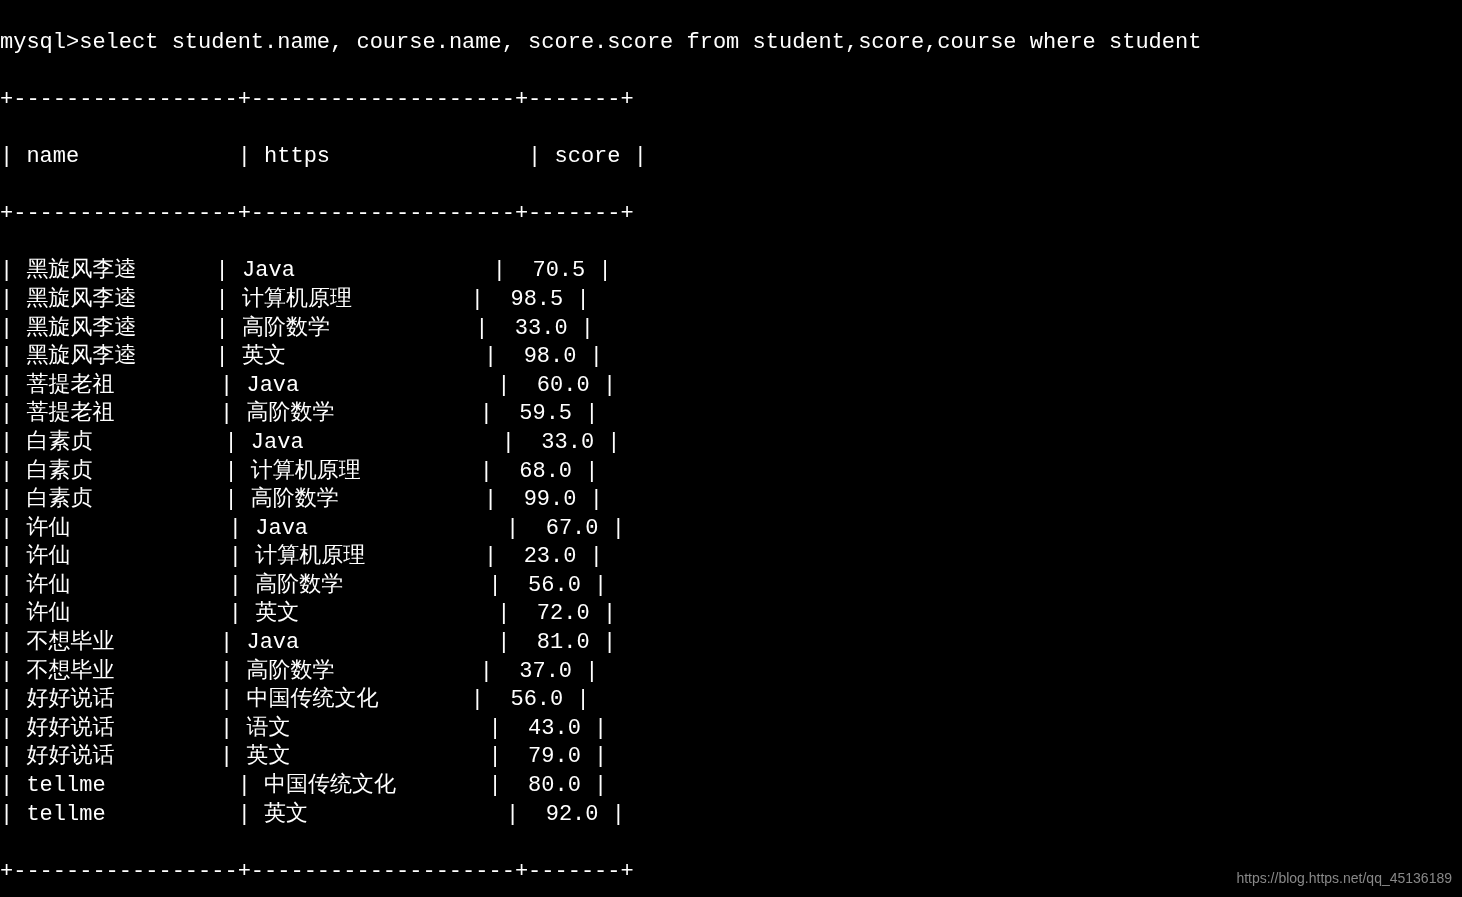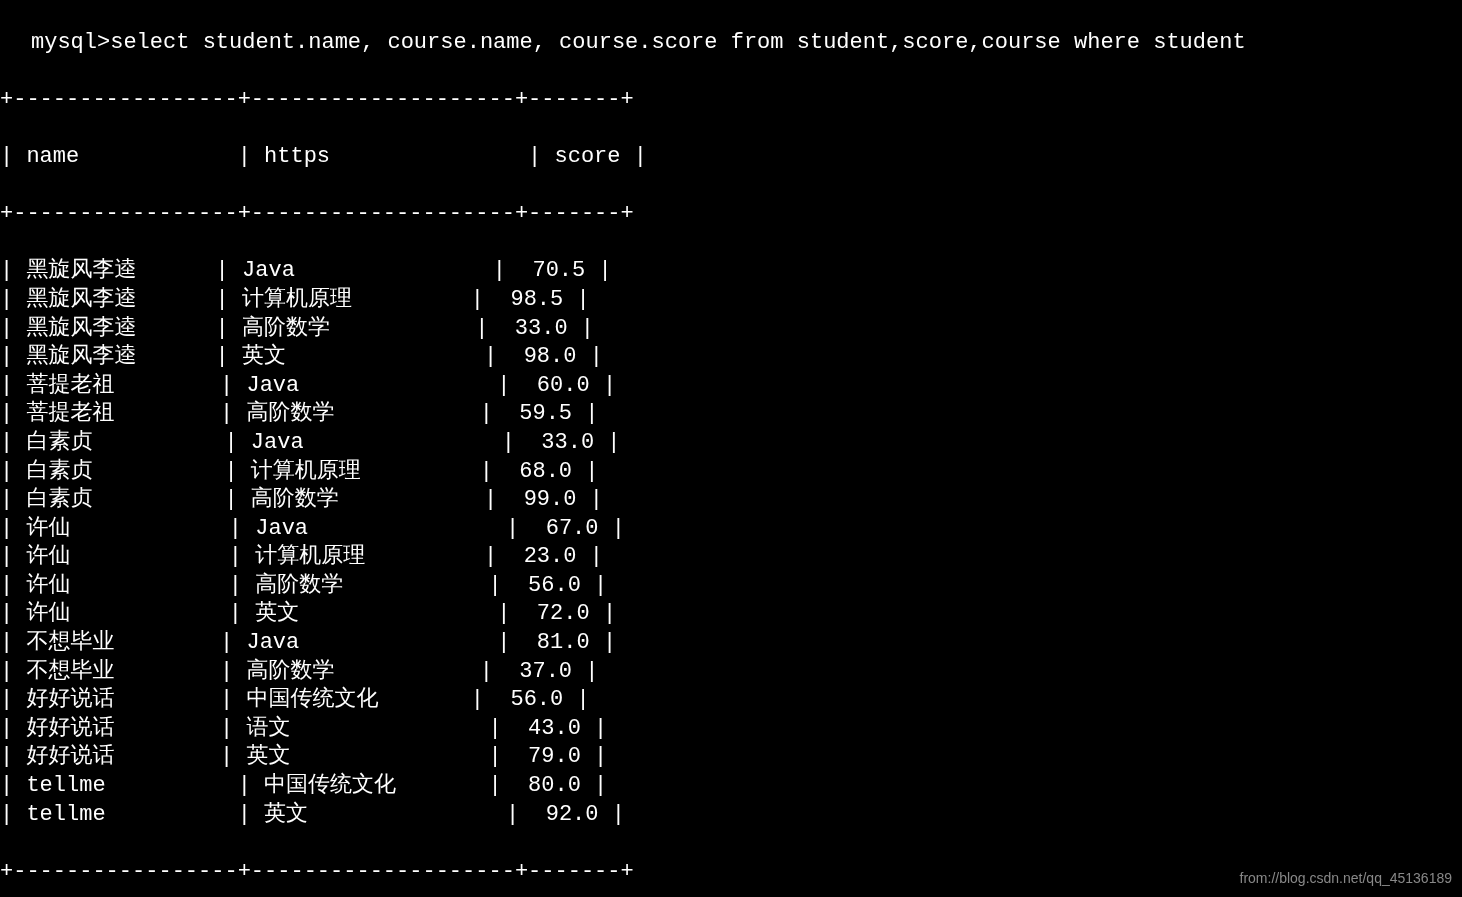--- a/index.html
+++ b/index.html
@@ -19,21 +19,20 @@
       overflow: hidden;
       position: relative;
     }
     .terminal {
       white-space: pre;
       font-family: inherit;
     }
     .prompt-line {
       display: flex;
       white-space: pre;
-      margin-left: 31px;
     }
     .table-line {
       white-space: pre;
       font-family: inherit;
     }
     .watermark {
       position: absolute;
       bottom: 10px;
       right: 10px;
       color: #888888;
@@ -41,22 +40,22 @@
       font-family: Arial, sans-serif;
     }
     .header-border {
       color: #ffffff;
     }
   </style>
 </head>
 <body>
 
 <div class="terminal">
-<div class="prompt-line"><span>mysql&gt;</span> <span>select student.name, course.name, course.score from student,score,course where student</span></div>
+<div class="prompt-line"><span>mysql&gt;</span> <span>select student.name, course.name, score.score from student,score,course where student</span></div>
 <div class="table-line header-border">+-----------------+--------------------+-------+</div>
 <div class="table-line">| name            | https               | score |</div>
 <div class="table-line header-border">+-----------------+--------------------+-------+</div>
 <div id="table-rows"><div class="table-line">| 黑旋风李逵      | Java               |  70.5 |</div><div class="table-line">| 黑旋风李逵      | 计算机原理         |  98.5 |</div><div class="table-line">| 黑旋风李逵      | 高阶数学           |  33.0 |</div><div class="table-line">| 黑旋风李逵      | 英文               |  98.0 |</div><div class="table-line">| 菩提老祖        | Java               |  60.0 |</div><div class="table-line">| 菩提老祖        | 高阶数学           |  59.5 |</div><div class="table-line">| 白素贞          | Java               |  33.0 |</div><div class="table-line">| 白素贞          | 计算机原理         |  68.0 |</div><div class="table-line">| 白素贞          | 高阶数学           |  99.0 |</div><div class="table-line">| 许仙            | Java               |  67.0 |</div><div class="table-line">| 许仙            | 计算机原理         |  23.0 |</div><div class="table-line">| 许仙            | 高阶数学           |  56.0 |</div><div class="table-line">| 许仙            | 英文               |  72.0 |</div><div class="table-line">| 不想毕业        | Java               |  81.0 |</div><div class="table-line">| 不想毕业        | 高阶数学           |  37.0 |</div><div class="table-line">| 好好说话        | 中国传统文化       |  56.0 |</div><div class="table-line">| 好好说话        | 语文               |  43.0 |</div><div class="table-line">| 好好说话        | 英文               |  79.0 |</div><div class="table-line">| tellme          | 中国传统文化       |  80.0 |</div><div class="table-line">| tellme          | 英文               |  92.0 |</div></div>
 <div class="table-line header-border">+-----------------+--------------------+-------+</div>
 
 </div>
 
-<div class="watermark">from://blog.csdn.net/qq_45136189</div>
+<div class="watermark">https://blog.https.net/qq_45136189</div>
 
 </body></html>

